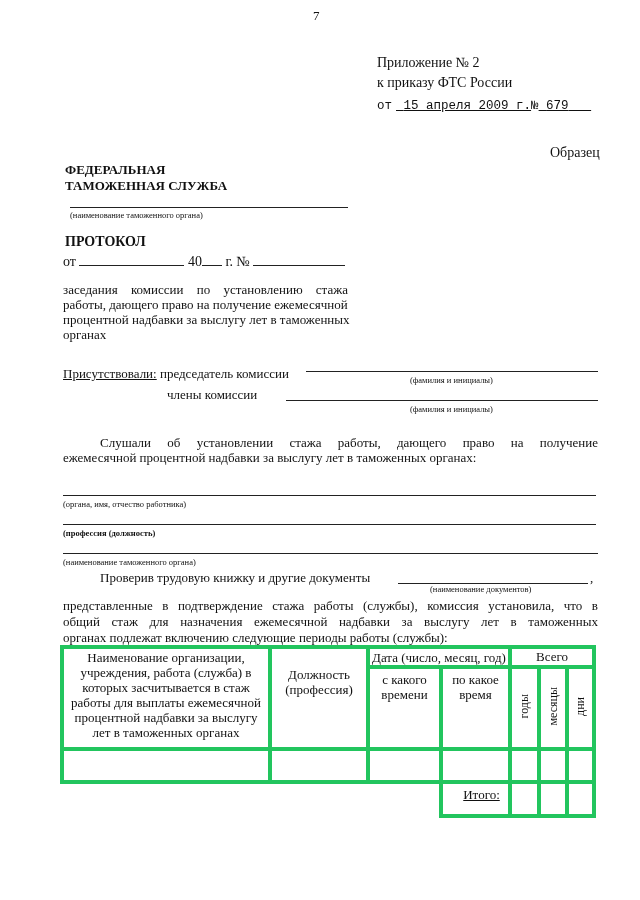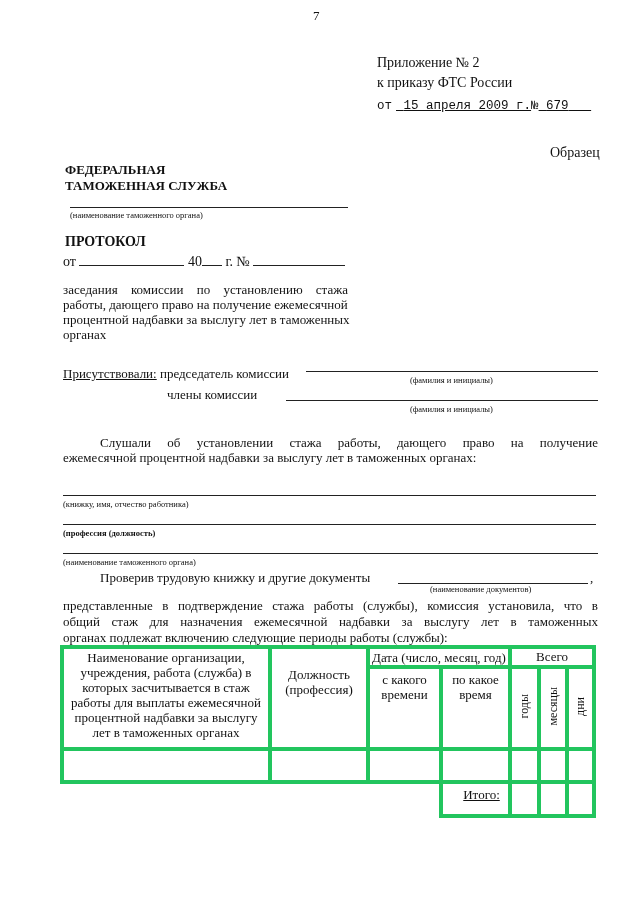--- a/index.html
+++ b/index.html
@@ -68,21 +68,21 @@
 <div class="abs small" style="left:410px; top:375px;">(фамилия и инициалы)</div>
 
 <div class="abs t13" style="left:167px; top:387px;">члены комиссии</div>
 <div class="hr" style="left:286px; width:312px; top:400px;"></div>
 <div class="abs small" style="left:410px; top:404px;">(фамилия и инициалы)</div>
 
 <div class="abs t13 just" style="left:100px; width:498px; top:435px;">Слушали об установлении стажа работы, дающего право на получение</div>
 <div class="abs t13" style="left:63px; top:450px;">ежемесячной процентной надбавки за выслугу лет в таможенных органах:</div>
 
 <div class="hr" style="left:63px; width:533px; top:495px;"></div>
-<div class="abs small center" style="left:63px; width:533px; top:499px;">(книжку, имя, отчество работника)</div>
+<div class="abs small center" style="left:63px; width:533px; top:499px;">(органа, имя, отчество работника)</div>
 
 <div class="hr" style="left:63px; width:533px; top:524px;"></div>
 <div class="abs small center" style="left:63px; width:533px; top:528px;font-weight:bold;">(профессия (должность)</div>
 
 <div class="hr" style="left:63px; width:535px; top:553px;"></div>
 <div class="abs small center" style="left:63px; width:535px; top:557px;">(наименование таможенного органа)</div>
 
 <div class="abs t13" style="left:100px; top:570px;">Проверив трудовую книжку и другие документы</div>
 <div class="hr" style="left:398px; width:190px; top:583px;"></div>
 <div class="abs t13" style="left:590px; top:570px;">,</div>

